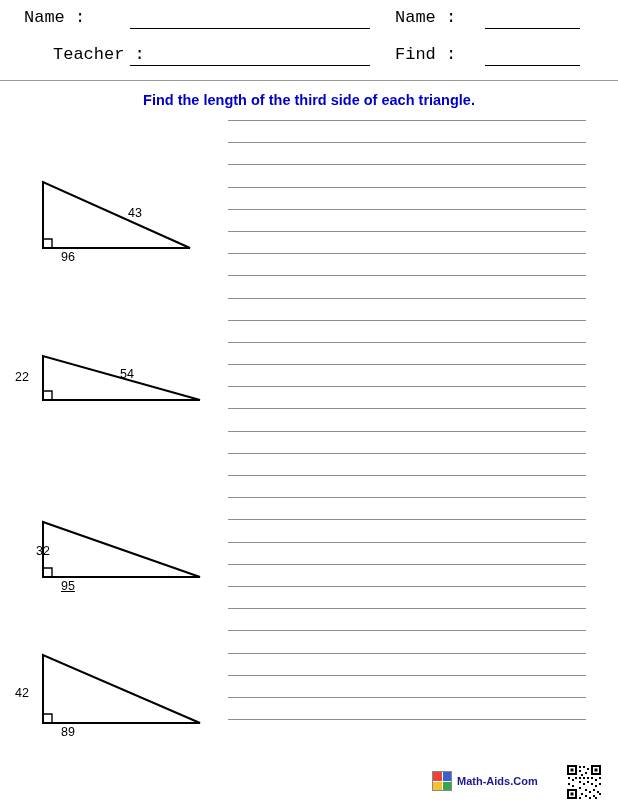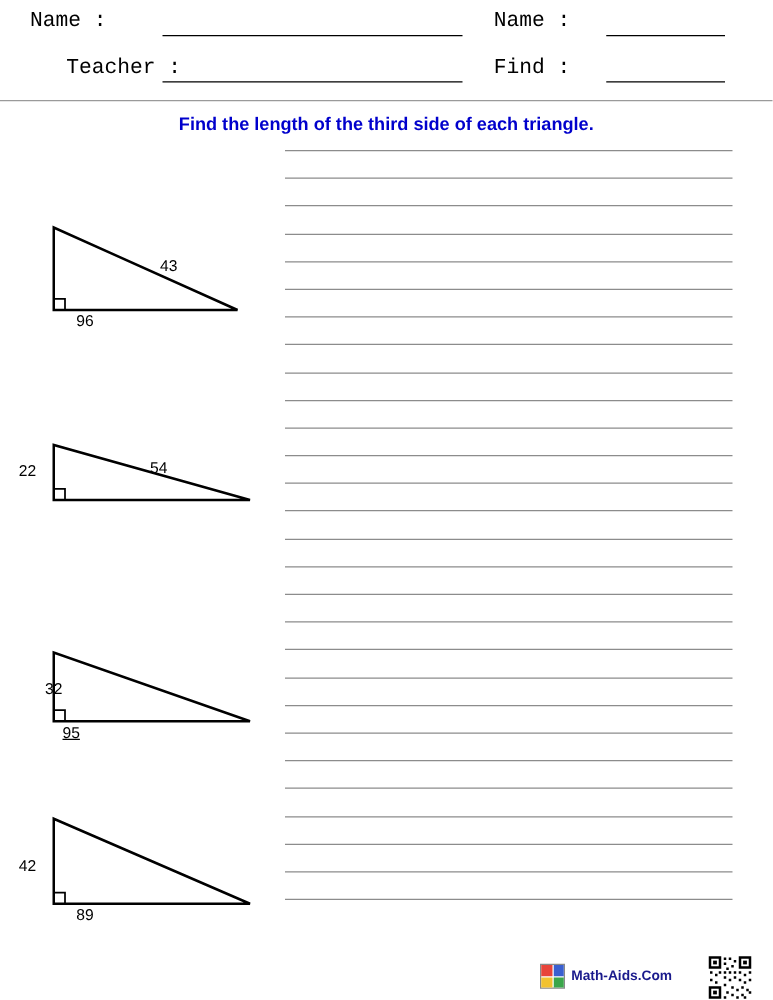--- a/index.html
+++ b/index.html
@@ -226,21 +226,21 @@
   </div>
 </div>
 
 <div class="problem p3">
   <div class="tri-wrap">
     <svg width="215" height="90" viewBox="0 0 215 90">
       <polygon points="33,10 33,65 190,65" fill="none" stroke="#000" stroke-width="2"></polygon>
       <polyline points="33,56 42,56 42,65" fill="none" stroke="#000" stroke-width="1.4"></polyline>
     </svg>
     <div class="side-label" style="left:5px; top:32px;margin-left:21px;">32</div>
-    <div class="side-label" style="left:40px; top:67px;text-decoration:underline;">95</div>
+    <div class="side-label" style="left:51px; top:67px;text-decoration:underline;">95</div>
   </div>
 </div>
 
 <div class="problem p4">
   <div class="tri-wrap">
     <svg width="215" height="90" viewBox="0 0 215 90">
       <polygon points="33,10 33,78 190,78" fill="none" stroke="#000" stroke-width="2"></polygon>
       <polyline points="33,69 42,69 42,78" fill="none" stroke="#000" stroke-width="1.4"></polyline>
     </svg>
     <div class="side-label" style="left:5px; top:41px;">42</div>

